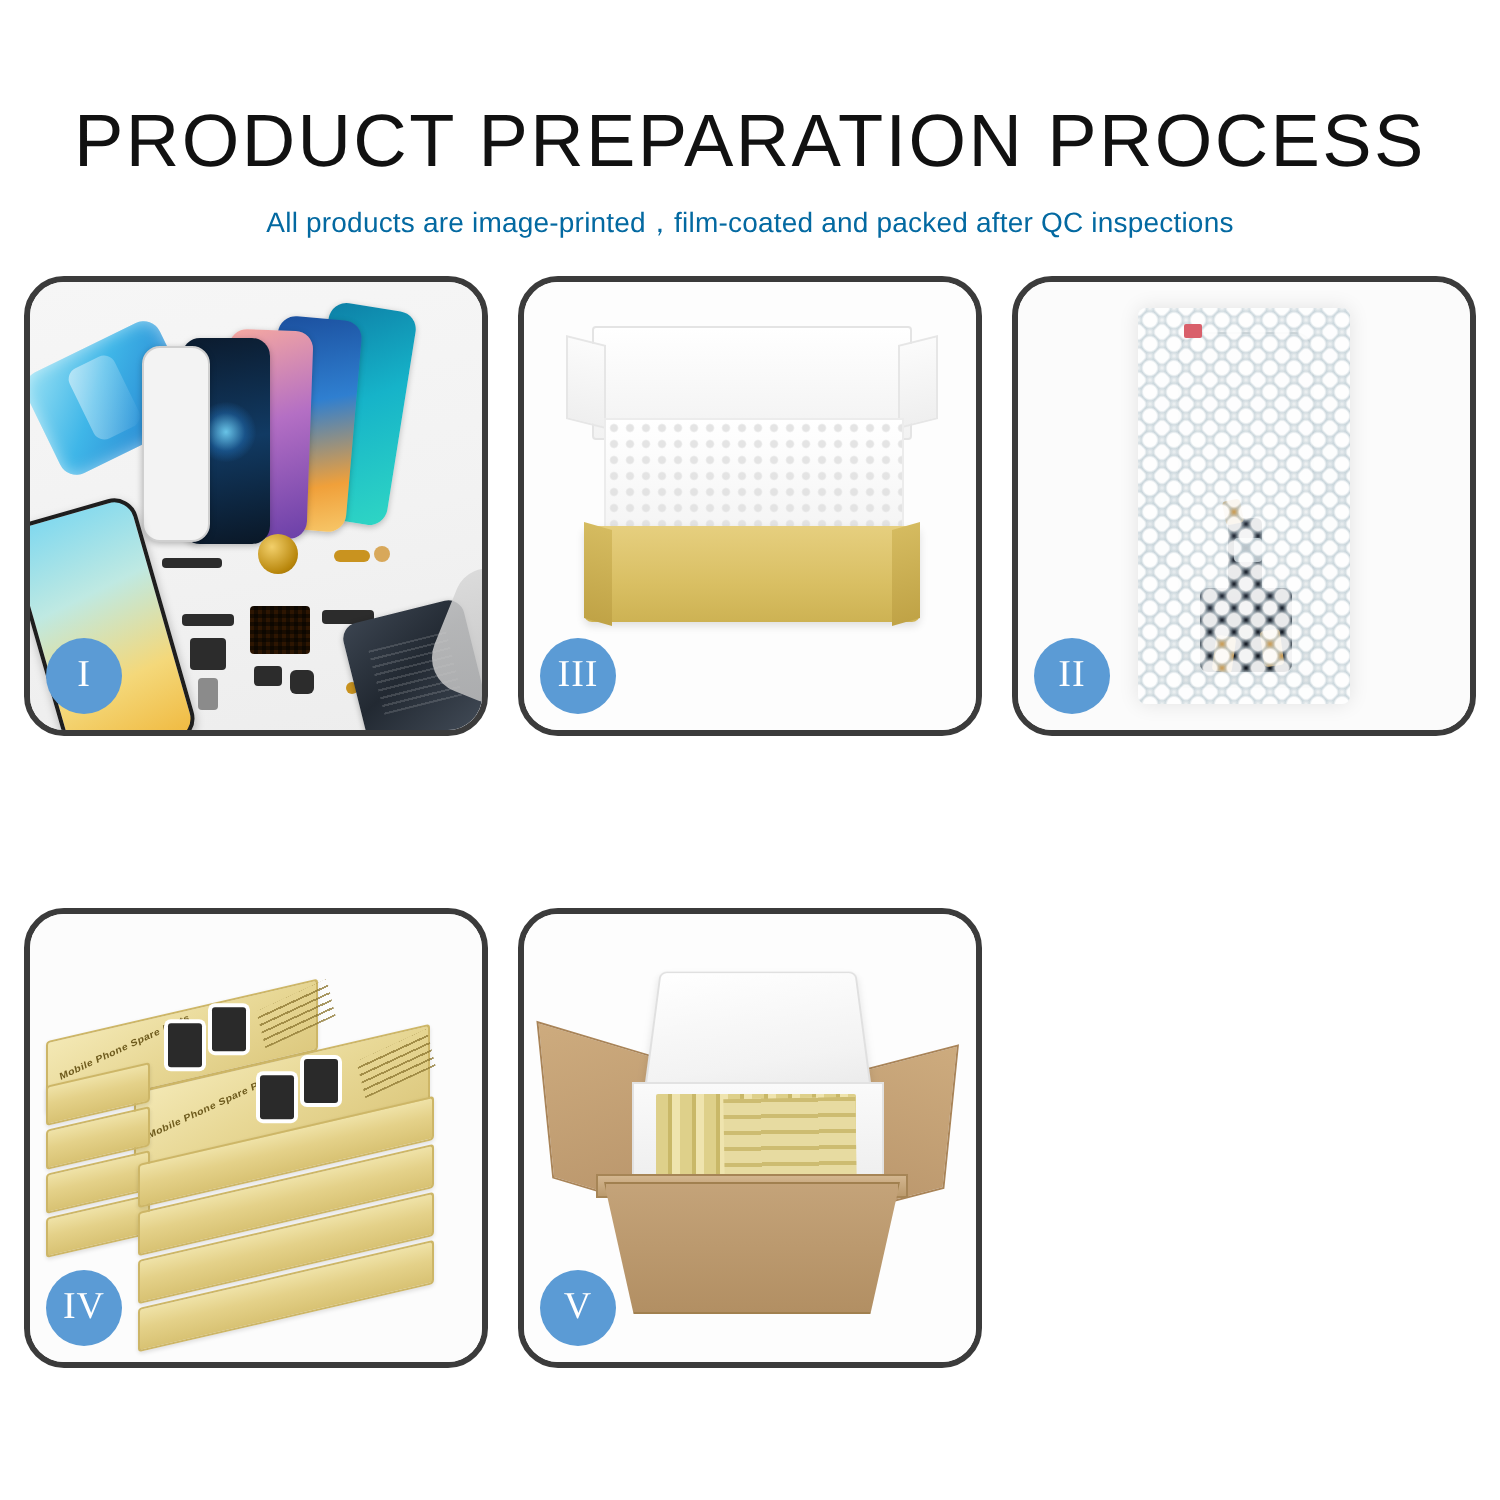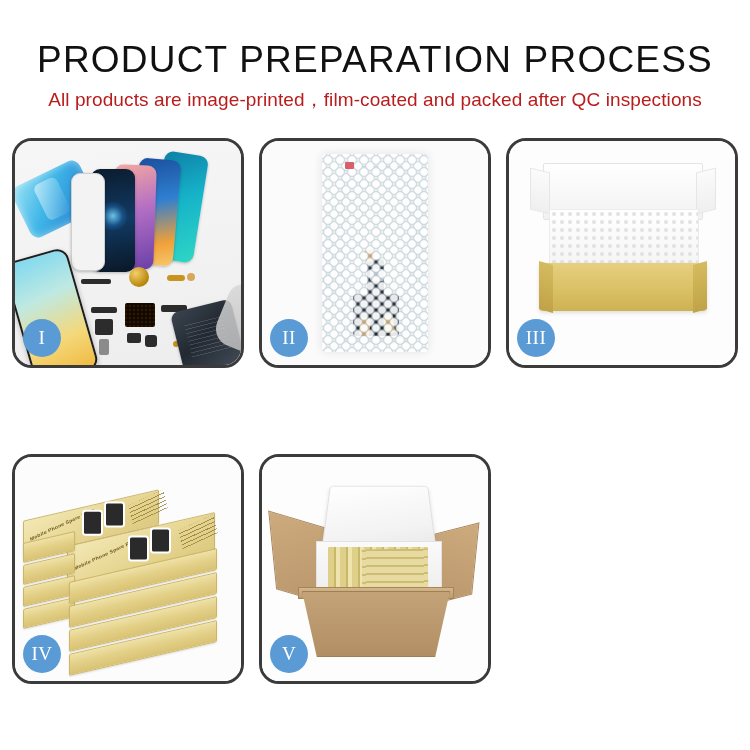--- a/index.html
+++ b/index.html
@@ -4,32 +4,32 @@
 <style>
   html,body{margin:0;padding:0;}
   body{
     width:750px;height:750px;background:#ffffff;
     font-family:"Liberation Sans","DejaVu Sans",sans-serif;
     overflow:hidden;
   }
   .page{position:relative;width:750px;height:750px;}
 
   
-  .header{position:absolute;left:0;top:4px;width:750px;text-align:center;}
+  .header{position:absolute;left:0;top:15px;width:750px;text-align:center;}
   .title{
     margin:0;padding-top:36px;
     font-size:37px;line-height:40px;font-weight:500;
     letter-spacing:1.2px;color:#111111;
     font-family:"Liberation Sans","DejaVu Sans",sans-serif;
     white-space:nowrap;
   }
   .subtitle{
     margin:0;padding-top:11px;
-    font-size:19px;line-height:18px;font-weight:400;
-    color:#b91c1c;letter-spacing:.1px;white-space:nowrap;
+    font-size:14px;line-height:18px;font-weight:400;
+    color:#0369a1;letter-spacing:.1px;white-space:nowrap;
   }
 
   
   .grid{
     position:absolute;left:12px;top:138px;
     width:726px;height:548px;
     display:grid;
     grid-template-columns:repeat(3,232px);
     grid-template-rows:repeat(2,230px);
     column-gap:15px;row-gap:86px;
@@ -355,53 +355,53 @@
           <div class="pt" style="left:64px;top:64px;width:12px;height:12px;border-radius:3px;"></div>
           <div class="pt gold" style="left:92px;top:70px;width:6px;height:6px;border-radius:50%;"></div>
           <div class="backplate"></div>
           <div class="hand"></div>
         </div>
       </div>
       <div class="badge">I</div>
     </div>
 
     <div class="panel">
+      <div class="panel-inner p3">
+        <div class="b3">
+          <div class="lid3"></div>
+          <div class="foam3"></div>
+          <div class="bubbles3"></div>
+          <div class="tray3">
+            <div class="lipL"></div>
+            <div class="lipR"></div>
+          </div>
+        </div>
+      </div>
+      <div class="badge">III</div>
+    </div>
+
+    <div class="panel">
       <div class="panel-inner p2">
         <div class="bagwrap">
           <div class="lcd">
             <div class="flex-cable"></div>
             <div class="flex-blob"></div>
             <div class="ic"></div>
             <div class="conn c1"></div>
             <div class="conn c2"></div>
             <div class="conn c3"></div>
           </div>
           <div class="redtab"></div>
           <div class="bag-bubbles"></div>
         </div>
       </div>
       <div class="badge">II</div>
     </div>
 
     <div class="panel">
-      <div class="panel-inner p3">
-        <div class="b3">
-          <div class="lid3"></div>
-          <div class="foam3"></div>
-          <div class="bubbles3"></div>
-          <div class="tray3">
-            <div class="lipL"></div>
-            <div class="lipR"></div>
-          </div>
-        </div>
-      </div>
-      <div class="badge">III</div>
-    </div>
-
-    <div class="panel">
       <div class="panel-inner p4">
         <div class="stack">
 
           <div class="sbox lid" style="left:0;top:24px;width:134px;height:34px;transform:skewY(-13deg);">
             <span class="slabel" style="left:6px;top:16px;">Mobile Phone Spare Parts</span>
             <div class="sthumb" style="left:60px;top:6px;transform:skewY(13deg);"></div>
             <div class="sthumb" style="left:82px;top:3px;transform:skewY(13deg);"></div>
             <div class="slines" style="left:106px;top:4px;"></div>
           </div>
 

